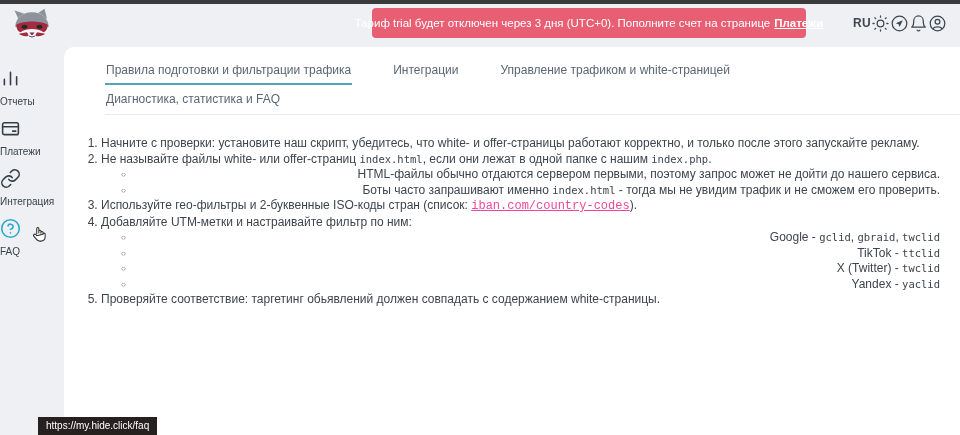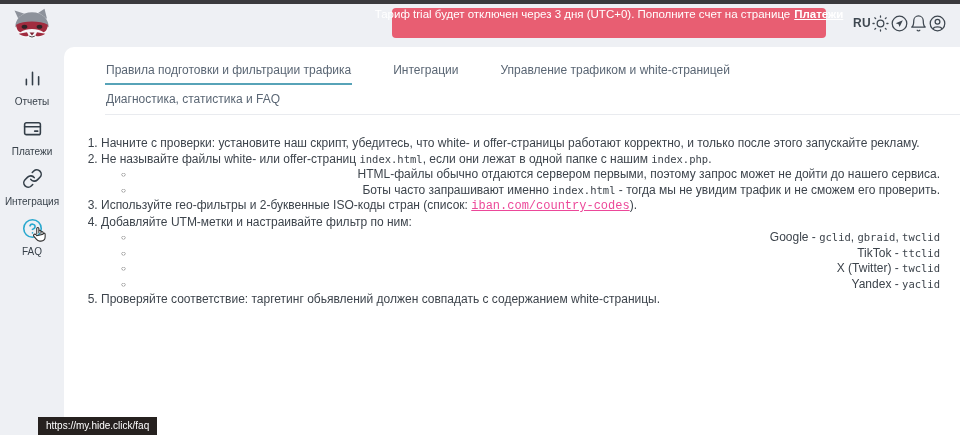--- a/index.html
+++ b/index.html
@@ -10,32 +10,32 @@
     font-family:"Liberation Sans", sans-serif;
     overflow:hidden;
     color:#3d444c;
   }
   .top-strip { position:absolute; top:0; left:0; width:100%; height:4px; background:#3a3a3d; }
 
   
   .sidebar { position:absolute; top:4px; left:0; width:64px; bottom:0; }
   .logo { position:absolute; top:4px; left:12px; width:40px; height:36px; }
   .nav { position:absolute; top:64px; left:0; width:64px; display:flex; flex-direction:column; align-items:center; gap:11px; }
-  .nav-item { display:flex; flex-direction:column; align-items:center; width:64px; cursor:pointer; color:#333e48; }
+  .nav-item { display:flex; flex-direction:column; width:64px; cursor:pointer; color:#333e48; }
   .nav-item svg { width:21px; height:21px; stroke:#333e48; stroke-width:1.8; fill:none; stroke-linecap:round; stroke-linejoin:round; }
   .nav-item.active svg { stroke:#29a8ce; }
   .nav-label { font-size:10px; margin-top:3px; color:#39424b; }
   .hand-cursor { position:absolute; top:221px; left:30px; width:18px; height:18px; z-index:30; }
 
   
   .banner {
     position:absolute; left:372px; top:8px; width:434px; height:30px;
     background:#e85e72; border-radius:4px; color:#fff;
-    display:flex; align-items:flex-start; justify-content:center;
-    font-size:11.5px; white-space:nowrap;margin-left:20px;
+    display:flex; align-items:center; justify-content:center;
+    font-size:11.5px; white-space:nowrap;
   }
   .banner a { color:#fff; font-weight:bold; text-decoration:underline; margin-left:4px; }
   .header-controls {
     position:absolute; right:13px; top:8px; height:30px;
     display:flex; align-items:center; 
   }
   .lang { font-size:12px; font-weight:bold; color:#3e4750; cursor:pointer; letter-spacing:.3px; }
   .hicon { width:19px; height:19px; cursor:pointer; display:block; }
   .hicon svg { width:19px; height:19px; stroke:#3e4750; stroke-width:1.6; fill:none; stroke-linecap:round; stroke-linejoin:round; }
 

